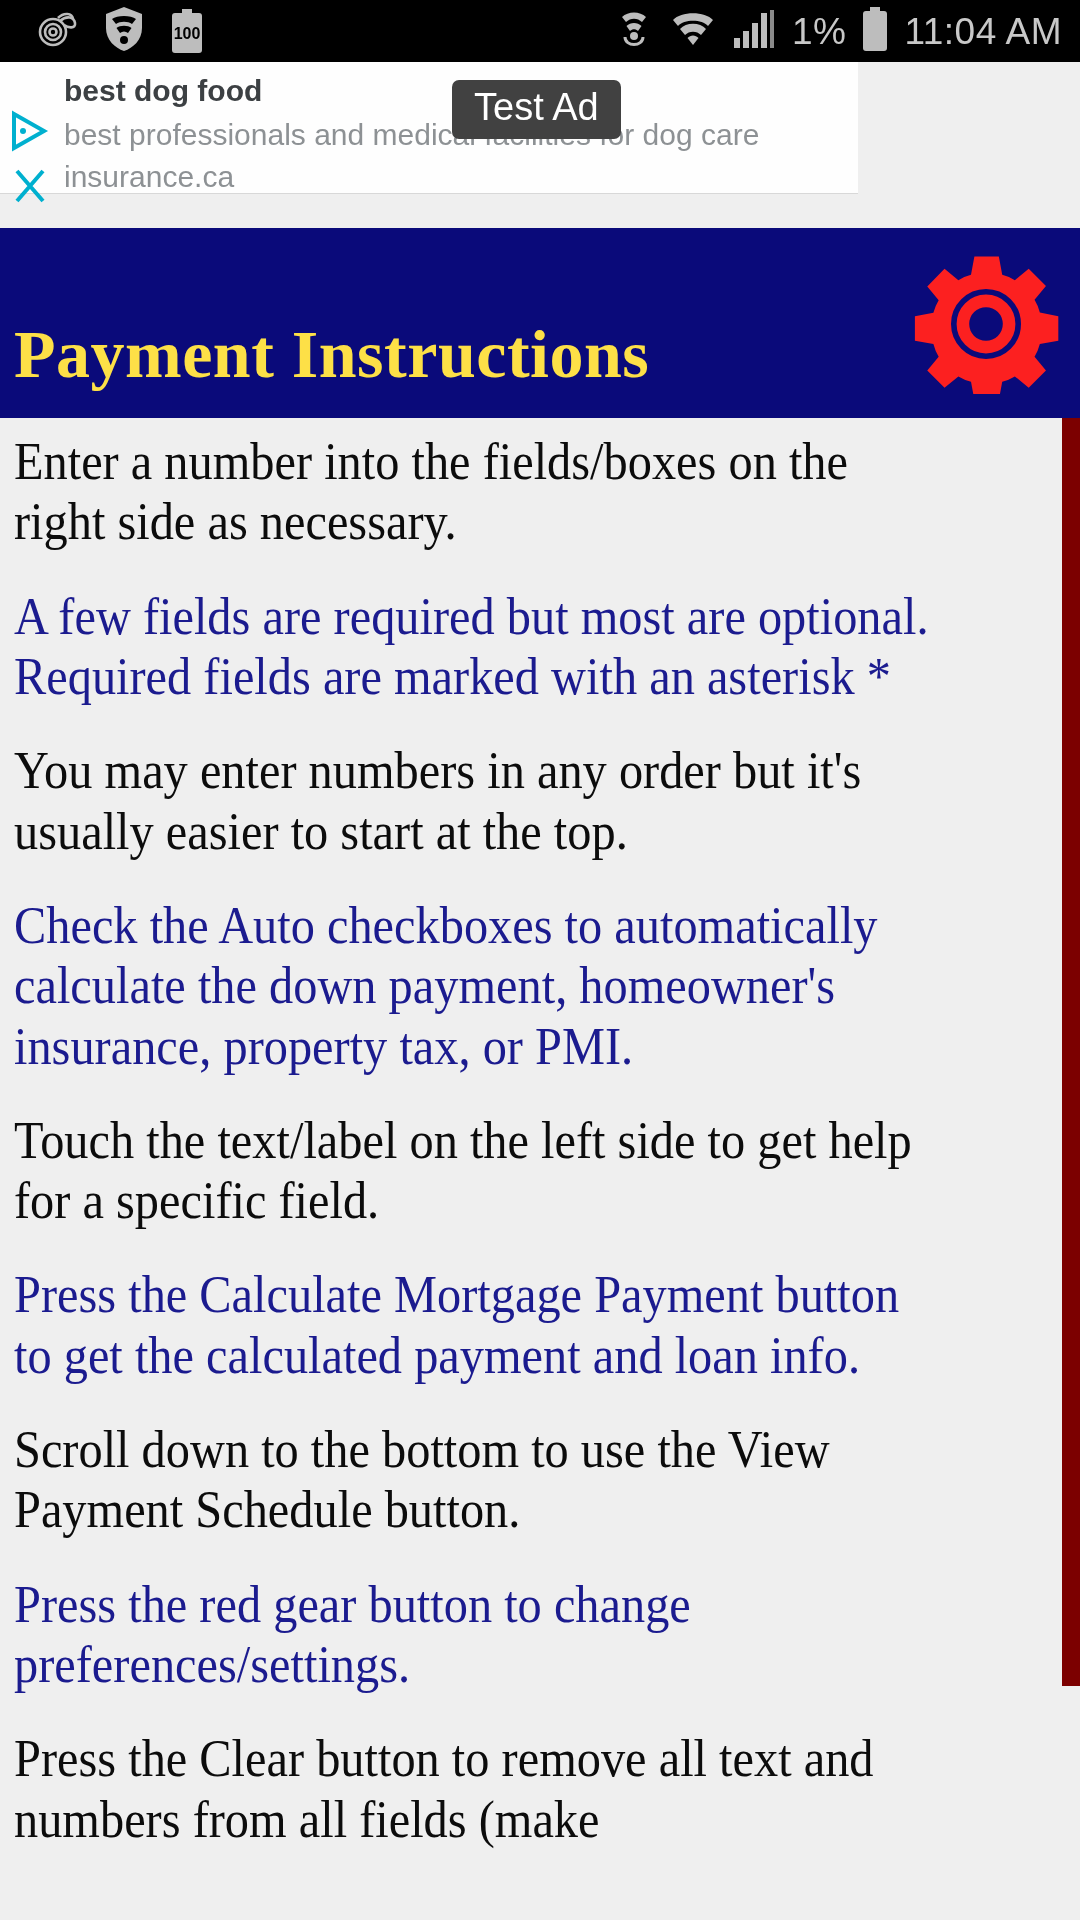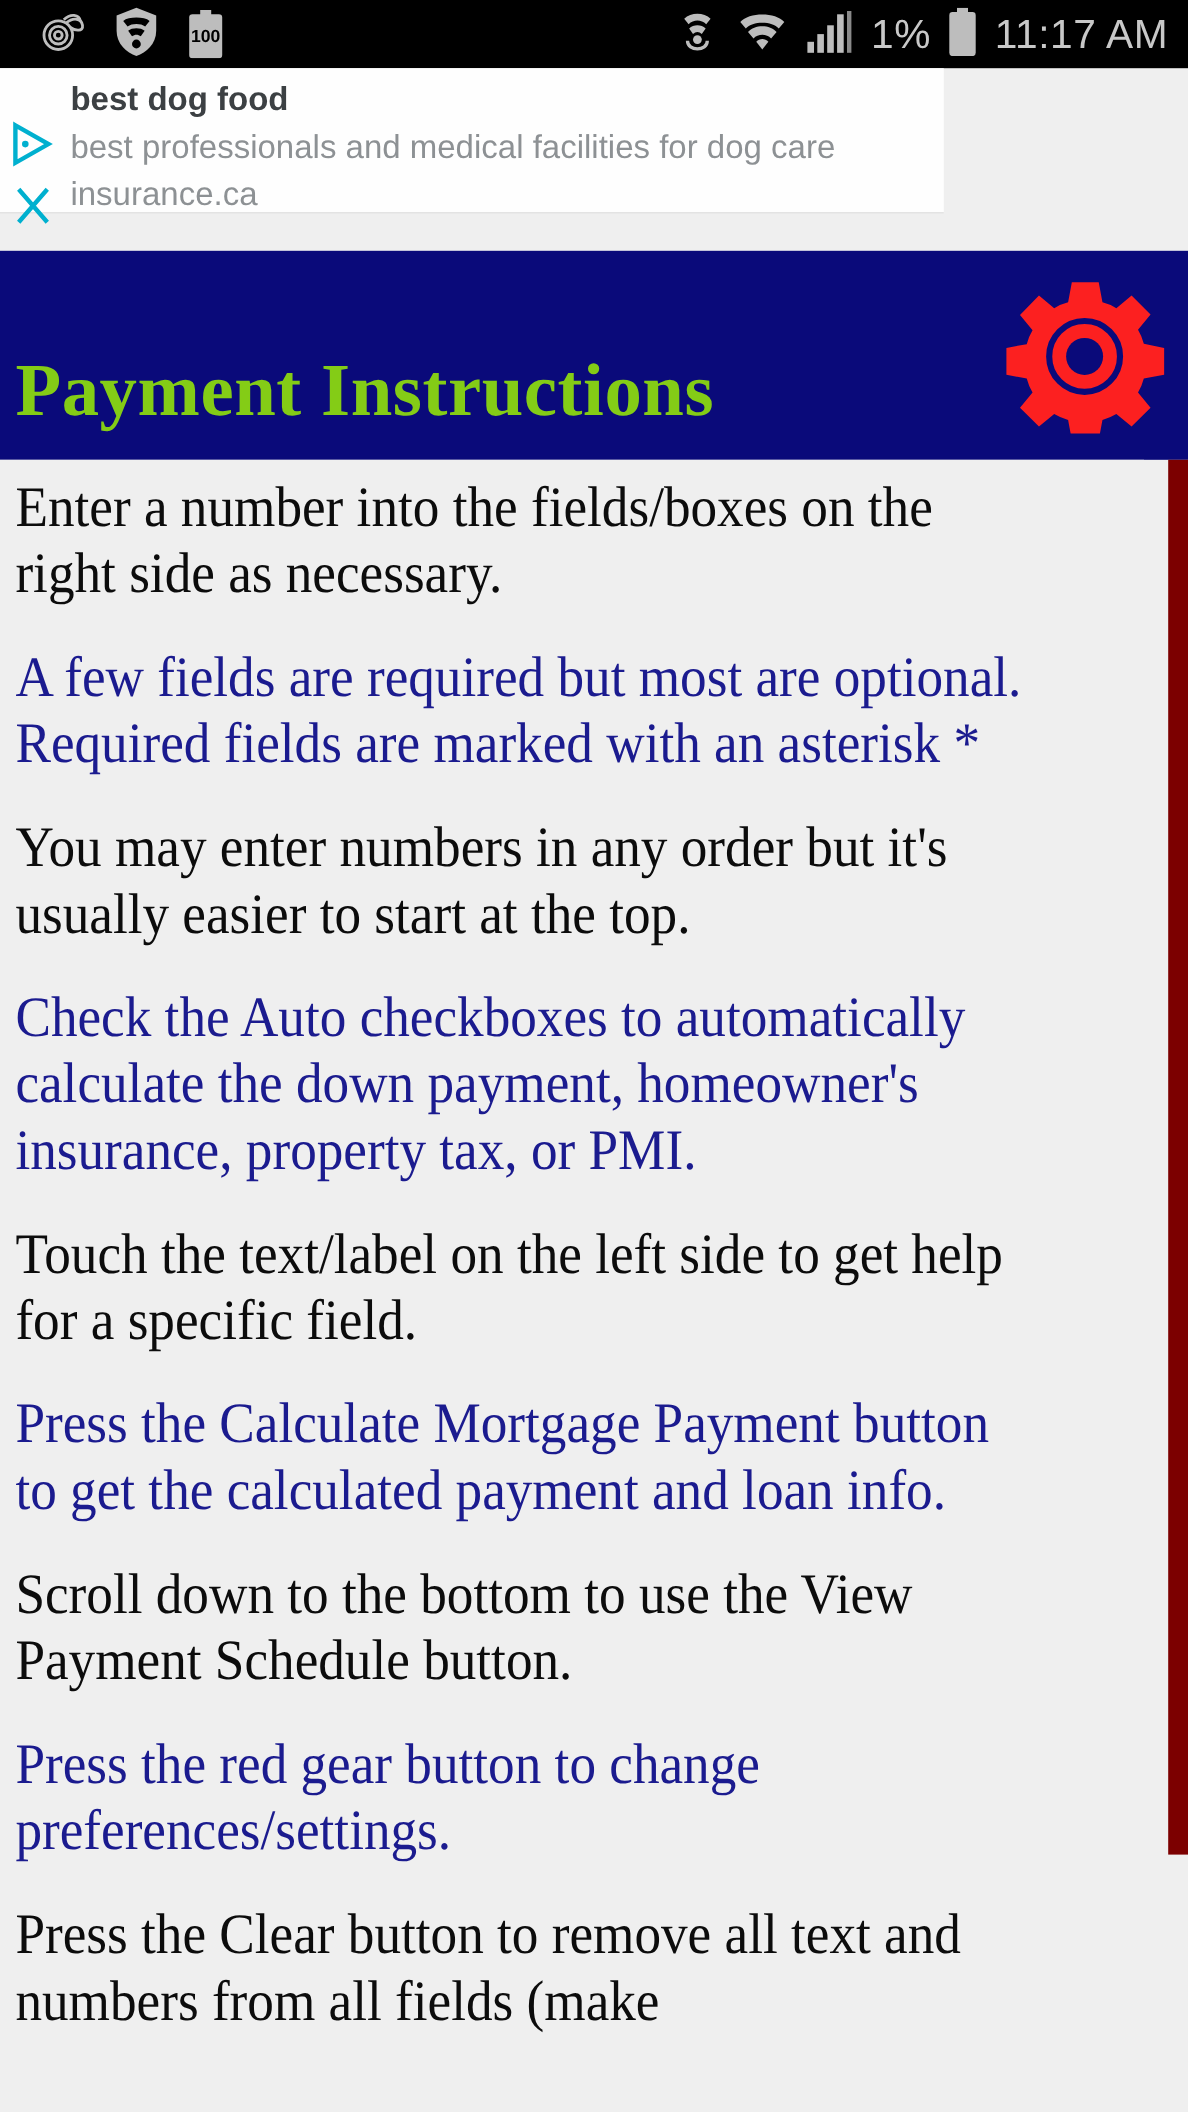--- a/index.html
+++ b/index.html
@@ -70,21 +70,21 @@
     z-index:5;
   }
 
   
   .header{
     position:absolute; top:228px; left:0; width:1080px; height:190px;
     background:#0a0a7a;
   }
   .header-title{
     position:absolute; left:14px; bottom:24px;
-    color:#84cc16; font-size:68px; font-weight:bold;
+    color:#fde047; font-size:68px; font-weight:bold;
     font-family:"Liberation Serif", serif;
     letter-spacing:.5px;
   }
   .gear-btn{
     position:absolute; right:20px; top:26px;
     width:148px; height:140px; background:transparent;
     border:none; cursor:pointer; padding:0;
   }
 
   
@@ -182,21 +182,21 @@
           <rect x="38" y="2" width="4" height="38" fill="#8a8a8a"></rect>
         </svg>
       </span>
       <span class="sb-text">1%</span>
       <span class="sb-icon">
         <svg width="26" height="44" viewBox="0 0 26 44">
           <rect x="8" y="0" width="10" height="5" fill="#bdbdbd"></rect>
           <rect x="1" y="4" width="24" height="40" rx="3" fill="#bdbdbd"></rect>
         </svg>
       </span>
-      <span class="sb-text">11:17 AM</span>
+      <span class="sb-text">11:04 AM</span>
     </div>
   </div>
 
   <div class="adbar">
     <div class="ad-icons">
       <span class="ad-triangle">
         <svg width="44" height="42" viewBox="0 0 44 42">
           <path d="M6 4 L36 21 L6 38 Z" fill="none" stroke="#00b0cf" stroke-width="4"></path>
           <circle cx="15" cy="21" r="3" fill="#00b0cf"></circle>
         </svg>
@@ -204,20 +204,21 @@
       <span class="ad-close">
         <svg width="44" height="40" viewBox="0 0 44 40">
           <path d="M9 5 L35 35 M35 5 L9 35" stroke="#00b0cf" stroke-width="4" fill="none"></path>
         </svg>
       </span>
     </div>
     <div class="ad-title">best dog food</div>
     <div class="ad-desc">best professionals and medical facilities for dog care</div>
     <div class="ad-url">insurance.ca</div>
   </div>
+  <div class="test-ad-badge">Test Ad</div>
 
   <div class="header">
     <div class="header-title">Payment Instructions</div>
     <button class="gear-btn">
       <span>
         <svg width="148" height="140" viewBox="0 0 100 100">
           <g fill="#fc2020">
             <path d="M41 4 h18 l2.5 13.5 a34 34 0 0 1 9.3 3.9 L81 13 l12.7 12.7 -8.4 10.2 a34 34 0 0 1 3.9 9.3 L102.8 48 v18 l-13.6 2.5 a34 34 0 0 1 -3.9 9.3 l8.4 10.2 L81 100.7 l-10.2 -8.4 a34 34 0 0 1 -9.3 3.9 L59 109.7 h-18 l-2.5 -13.5 a34 34 0 0 1 -9.3 -3.9 L19 100.7 L6.3 88 l8.4 -10.2 a34 34 0 0 1 -3.9 -9.3 L-2.8 66 V48 l13.6 -2.5 a34 34 0 0 1 3.9 -9.3 L6.3 26 L19 13 l10.2 8.4 a34 34 0 0 1 9.3 -3.9 Z" transform="translate(0,-5) scale(0.97) translate(2,3)"></path>
           </g>
           <circle cx="50" cy="50" r="23" fill="none" stroke="#0a0a7a" stroke-width="4"></circle>

